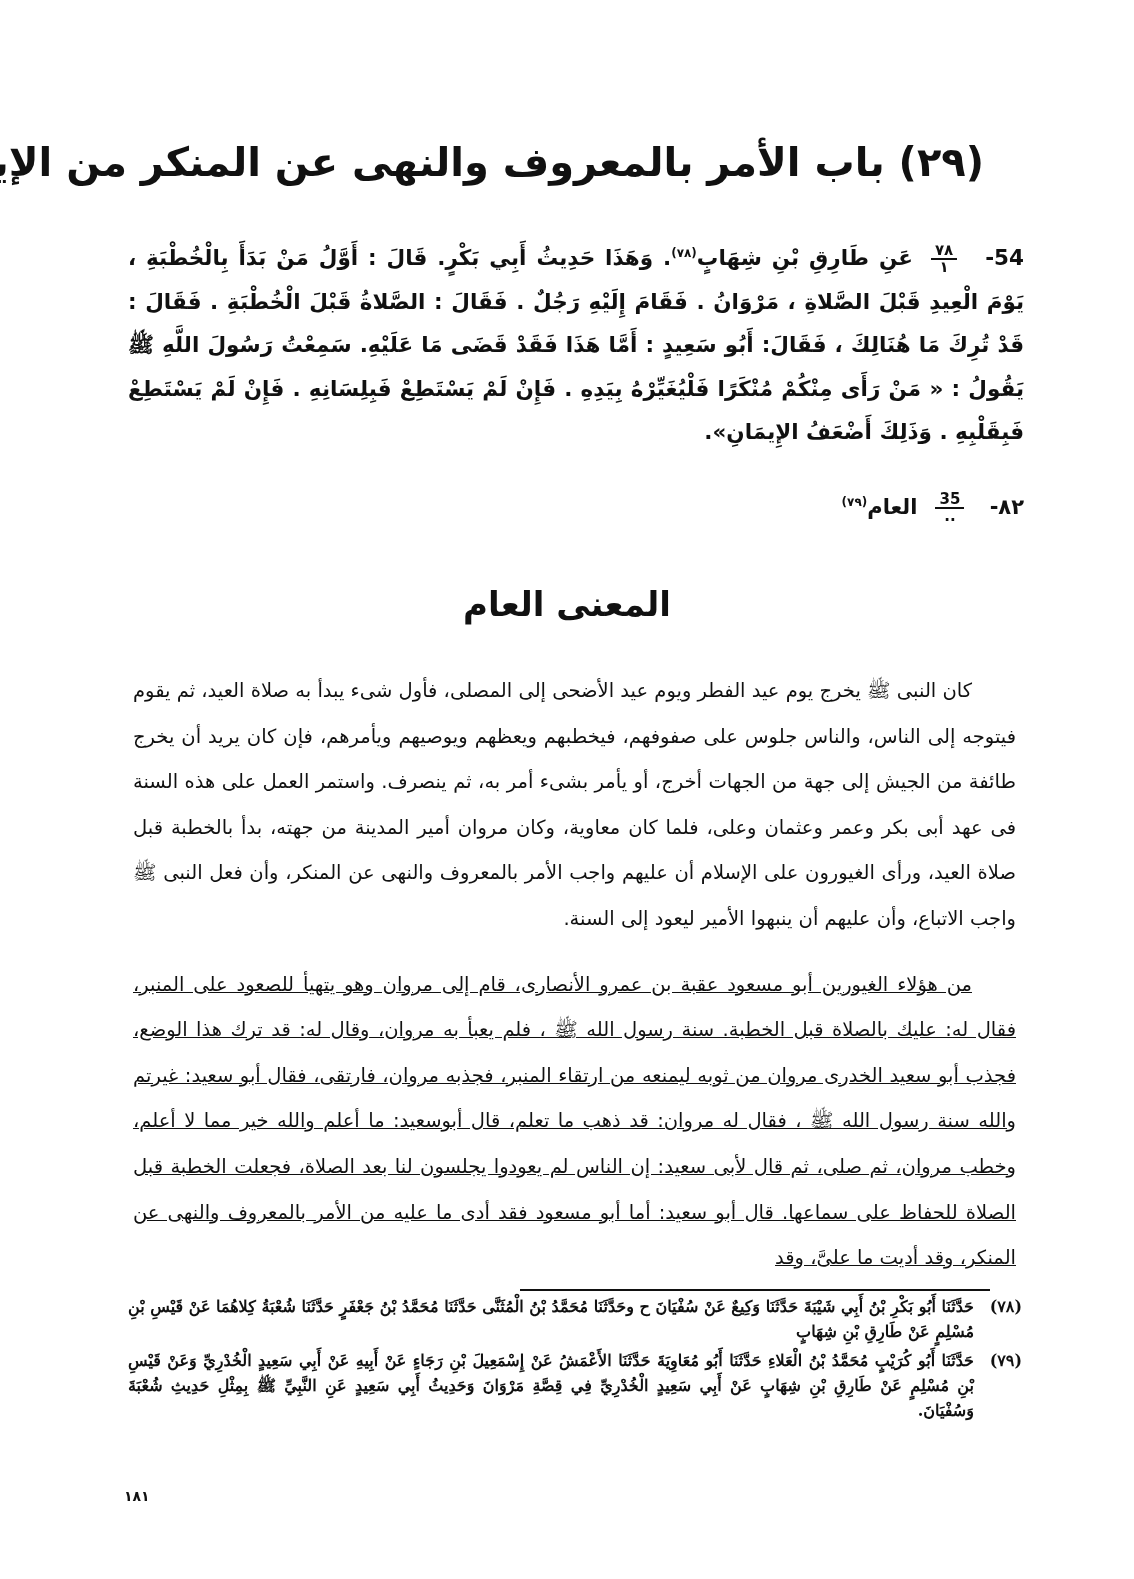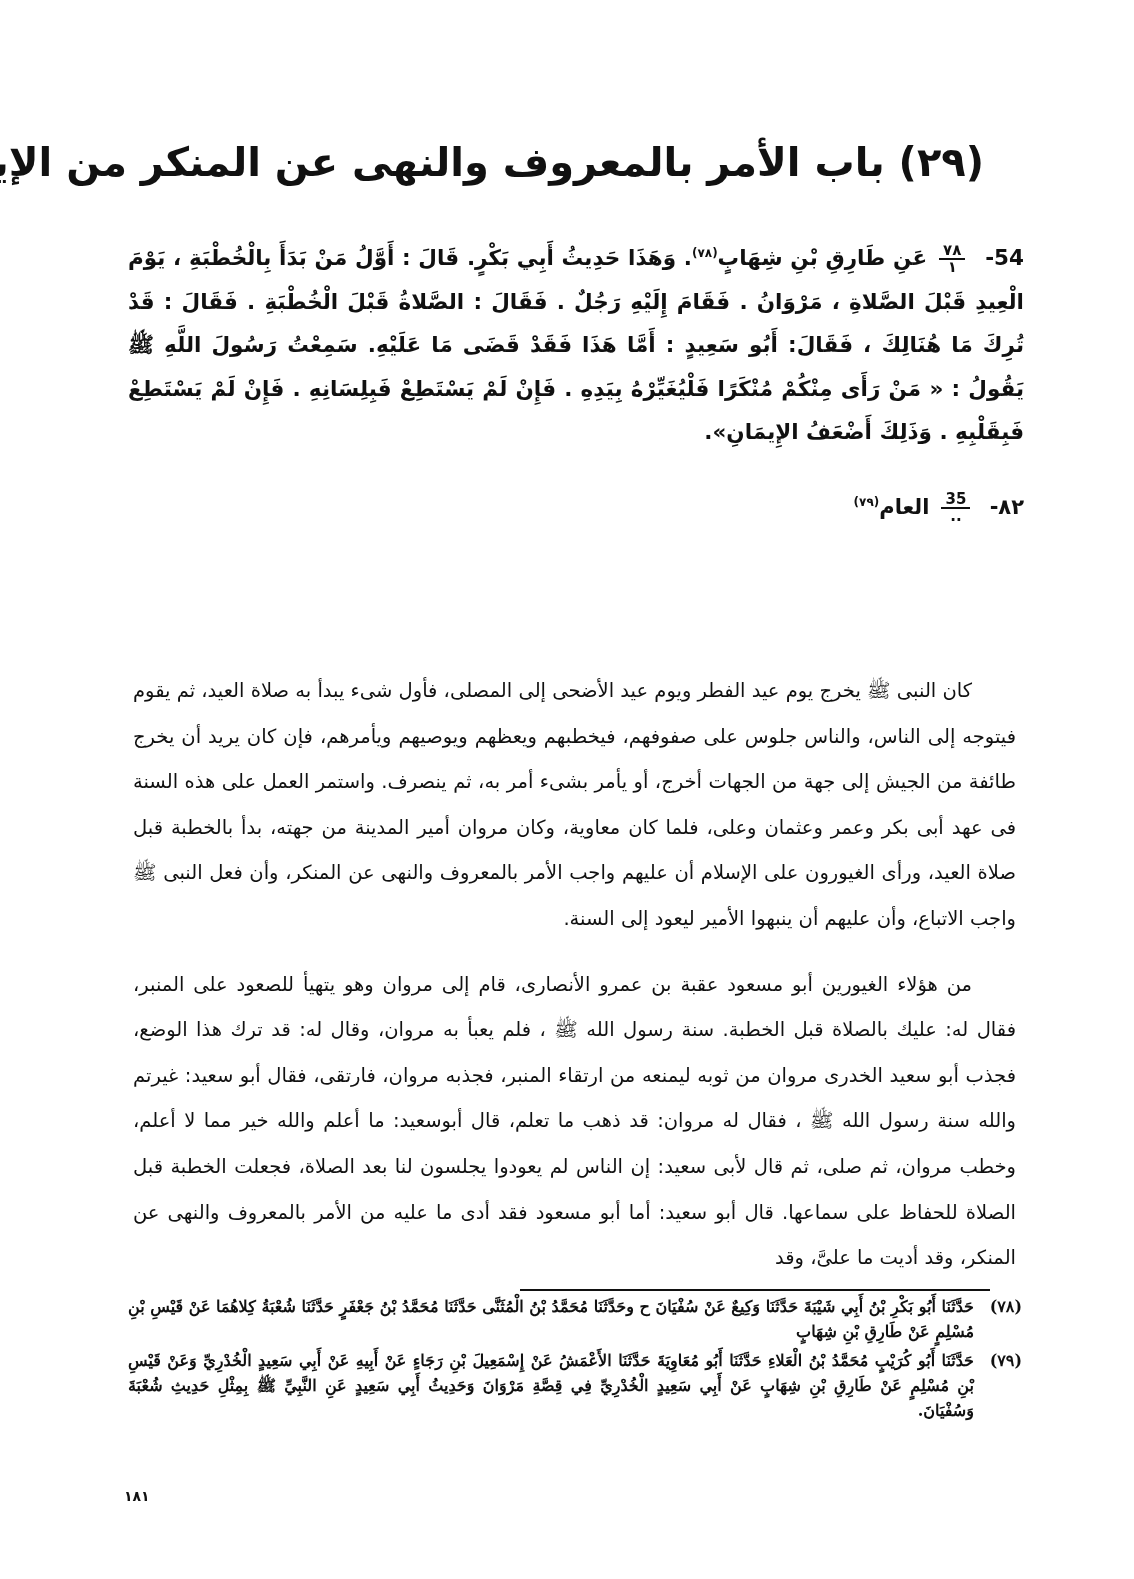--- a/index.html
+++ b/index.html
@@ -14,37 +14,37 @@
       white-space: nowrap;
     }
     .hadith-block {
       position: absolute; top: 232px; left: 128px; right: 110px;
       font-size: 21.5px; font-weight: bold; line-height: 43.5px; text-align: justify;
       font-family: "DejaVu Sans", sans-serif;
     }
     .hadith-block p { margin: 0; }
     .num-frac {
       display: inline-block; vertical-align: middle; text-align: center;
-      font-size: 15px; line-height: 15px; margin: 0 12px;
+      font-size: 15px; line-height: 15px; margin: 0 18px;
     }
     .num-frac .top { display: block; border-bottom: 2px solid #111; padding: 0 4px; }
     .num-frac .bottom { display: block; }
     sup.fn { font-size: 12px; vertical-align: super; }
     .hadith-82 { position: absolute; top: 492px; right: 110px; font-size: 21px; font-weight: bold; }
     .section-title {
       position: absolute; top: 576px; left: 0; right: 0; text-align: center;
       font-size: 34px; font-weight: bold; line-height: 56px;
     }
     .body-text {
       position: absolute; top: 660px; left: 125px; right: 110px;
       font-size: 19.5px; line-height: 45.6px; text-align: justify;
       font-family: "DejaVu Sans", sans-serif;
     }
     .body-text p { margin: 8px; text-indent: 44px; }
-    .body-text p + p { margin-top: 20px; }
+    .body-text p + p { margin-top: 20px; text-decoration: underline; }
     .footnote-rule {
       position: absolute; top: 1289px; left: 520px; width: 470px; height: 0;
       border-top: 2px solid #111;
     }
     .footnotes {
       position: absolute; top: 1294px; left: 128px; right: 112px;
       font-size: 16px; font-weight: bold; line-height: 25px;
       font-family: "DejaVu Serif", serif;
     }
     .footnote { position: relative; padding-right: 48px; margin-bottom: 4px; text-align: justify; }
@@ -74,20 +74,21 @@
   </div>
 
   <div class="hadith-82">
     <span>٨٢-</span>
     <span class="num-frac">
       <span class="top">35</span>
       <span class="bottom">..</span>
     </span><span>العام</span><sup class="fn">(٧٩)</sup>
   </div>
 
+  <div class="section-title">المعنى العام</div>
 
   <div class="body-text">
     <p>كان النبى ﷺ يخرج يوم عيد الفطر ويوم عيد الأضحى إلى المصلى، فأول شىء يبدأ به صلاة العيد، ثم يقوم فيتوجه إلى الناس، والناس جلوس على صفوفهم، فيخطبهم ويعظهم ويوصيهم ويأمرهم، فإن كان يريد أن يخرج طائفة من الجيش إلى جهة من الجهات أخرج، أو يأمر بشىء أمر به، ثم ينصرف. واستمر العمل على هذه السنة فى عهد أبى بكر وعمر وعثمان وعلى، فلما كان معاوية، وكان مروان أمير المدينة من جهته، بدأ بالخطبة قبل صلاة العيد، ورأى الغيورون على الإسلام أن عليهم واجب الأمر بالمعروف والنهى عن المنكر، وأن فعل النبى ﷺ واجب الاتباع، وأن عليهم أن ينبهوا الأمير ليعود إلى السنة.</p>
     <p>من هؤلاء الغيورين أبو مسعود عقبة بن عمرو الأنصارى، قام إلى مروان وهو يتهيأ للصعود على المنبر، فقال له: عليك بالصلاة قبل الخطبة. سنة رسول الله ﷺ ، فلم يعبأ به مروان، وقال له: قد ترك هذا الوضع، فجذب أبو سعيد الخدرى مروان من ثوبه ليمنعه من ارتقاء المنبر، فجذبه مروان، فارتقى، فقال أبو سعيد: غيرتم والله سنة رسول الله ﷺ ، فقال له مروان: قد ذهب ما تعلم، قال أبوسعيد: ما أعلم والله خير مما لا أعلم، وخطب مروان، ثم صلى، ثم قال لأبى سعيد: إن الناس لم يعودوا يجلسون لنا بعد الصلاة، فجعلت الخطبة قبل الصلاة للحفاظ على سماعها. قال أبو سعيد: أما أبو مسعود فقد أدى ما عليه من الأمر بالمعروف والنهى عن المنكر، وقد أديت ما علىَّ، وقد</p>
   </div>
 
   <div class="footnote-rule"></div>
 
   <div class="footnotes">
     <div class="footnote">

